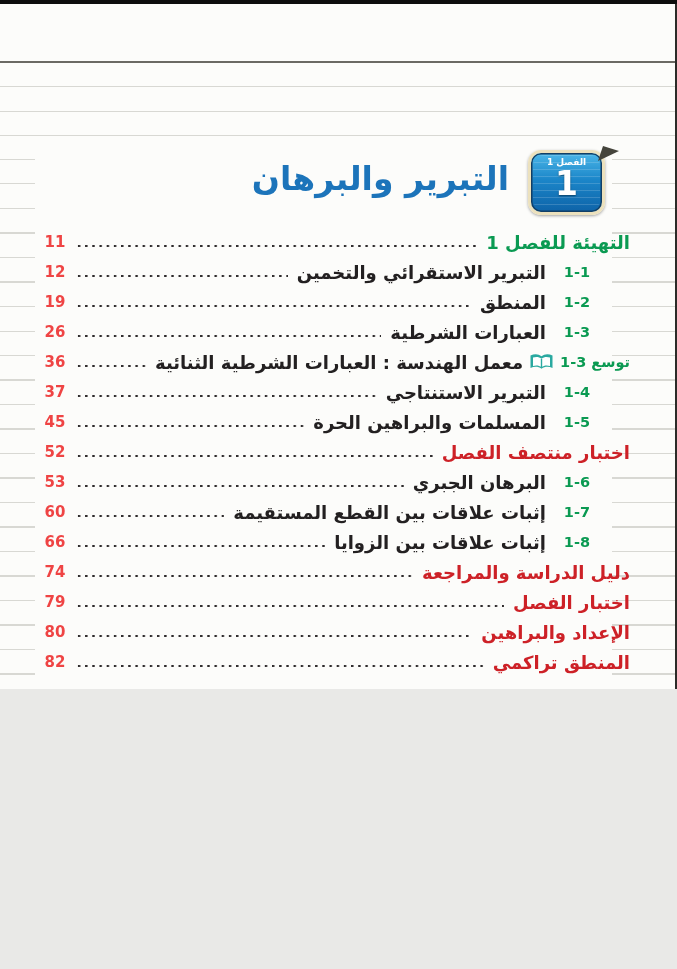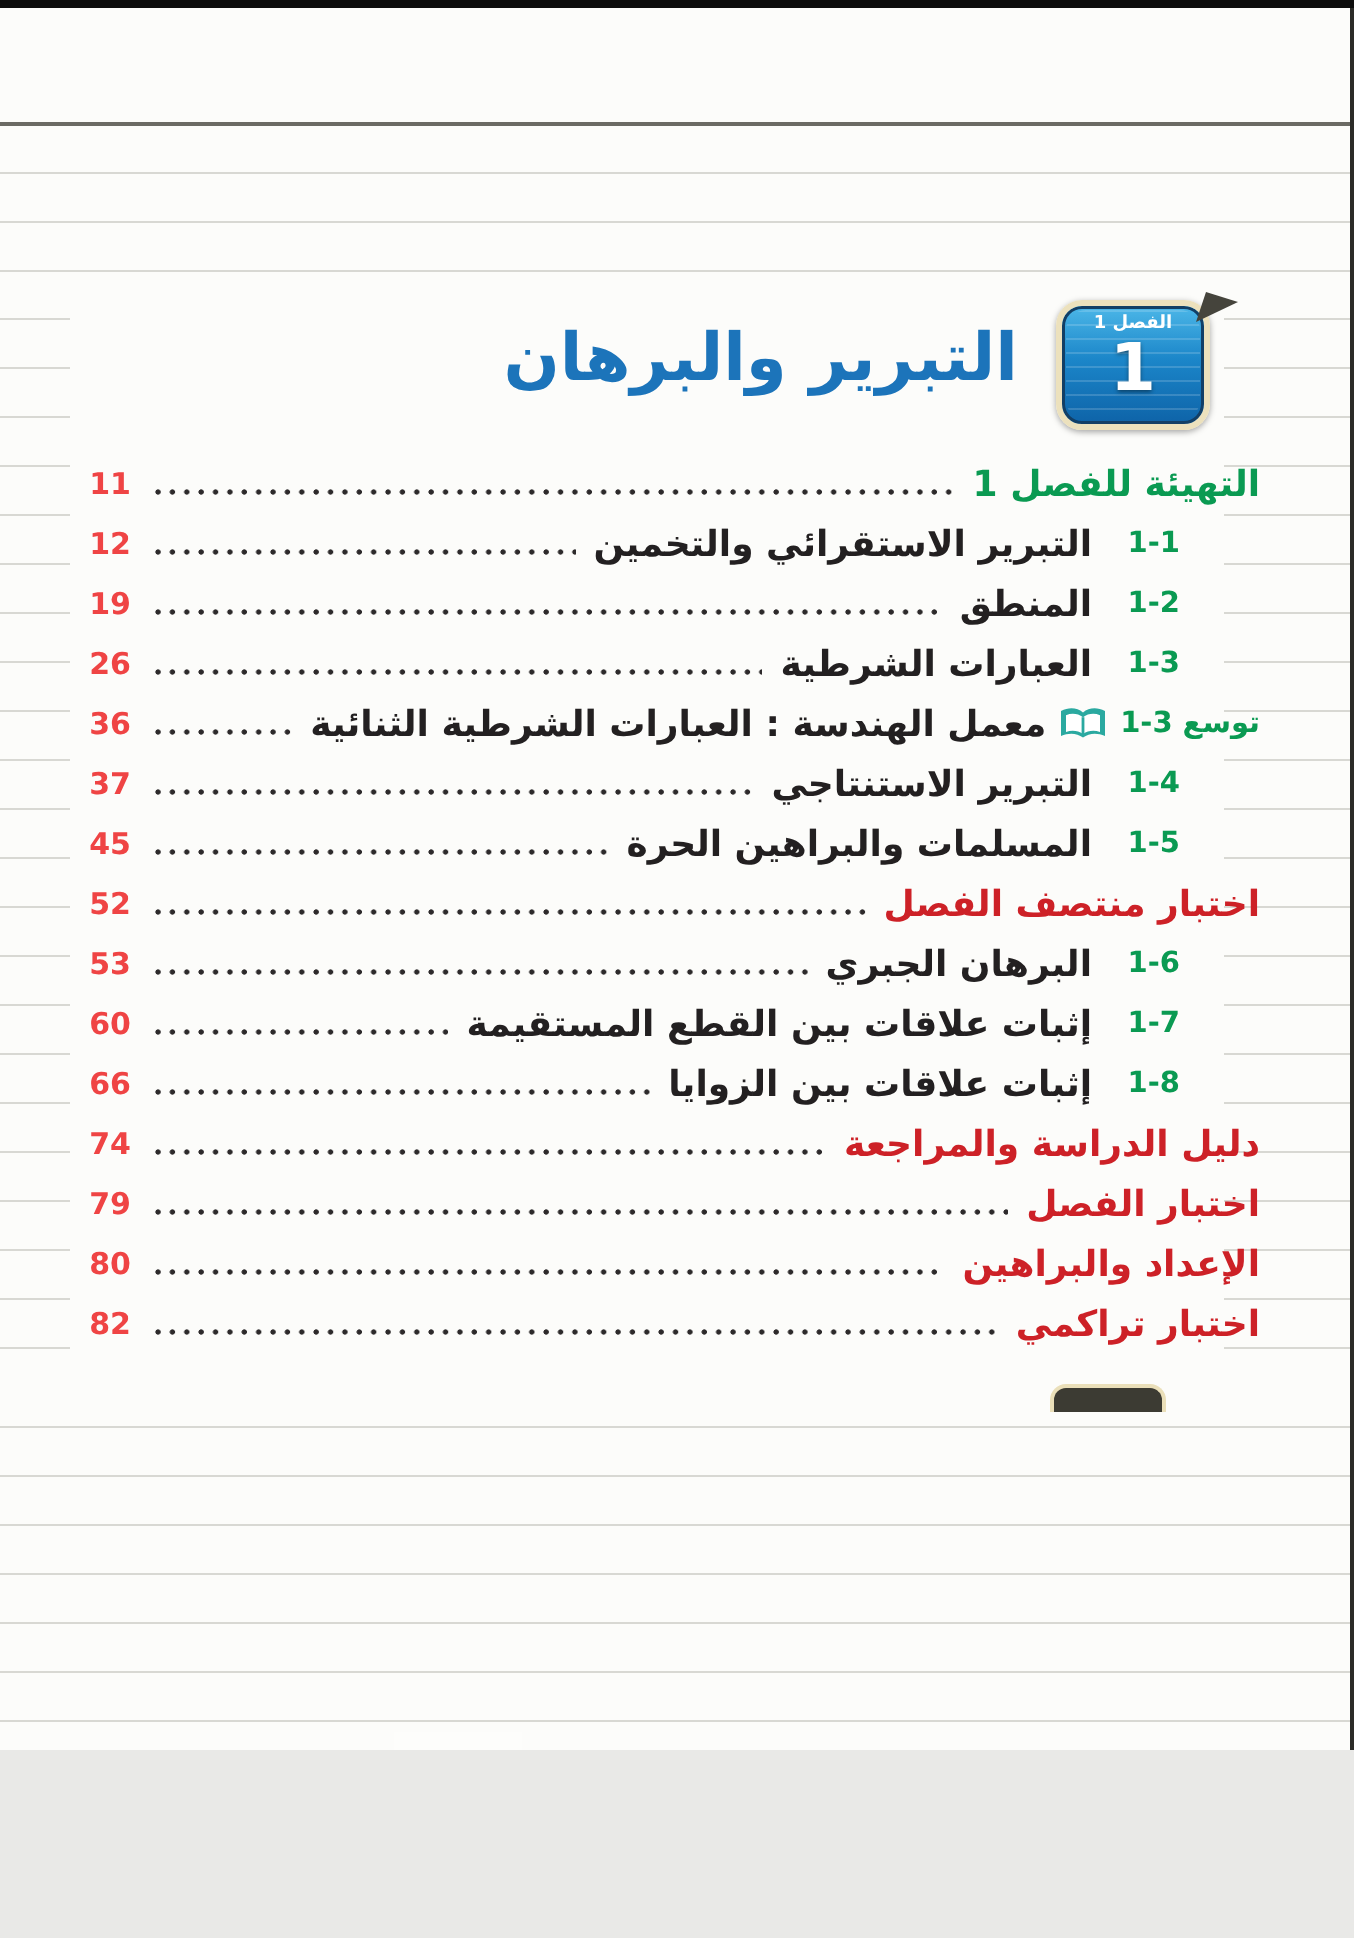--- a/index.html
+++ b/index.html
@@ -1,17 +1,17 @@
 <!DOCTYPE html>
 <html lang="ar"><head>
 <meta charset="utf-8">
 <style>
   html,body{margin:0;padding:0;background:#e9e9e7;}
   .stage{
-    position:relative;width:677px;height:875px;margin:0 auto;
+    position:relative;width:677px;height:689px;margin:0 auto;
     background:#fcfcfa;overflow:hidden;
     font-family:"DejaVu Sans",sans-serif;
     -webkit-font-smoothing:antialiased;
   }
   
   .rl{position:absolute;background-image:repeating-linear-gradient(to bottom,#d8d8d3 0 1px,transparent 1px 24.5px);}
   #rl-top{left:0;top:86px;width:677px;height:52px;}
   #rl-left{left:0;top:159px;width:35px;height:533px;}
   #rl-right{left:612px;top:159px;width:65px;height:533px;}
   #rl-bottom{left:0;top:713px;width:677px;height:237px;}
@@ -196,21 +196,21 @@
         <span class="t red">اختبار الفصل</span>
         <span class="leader"></span>
         <span class="page">79</span>
       </div>
       <div class="row">
         <span class="t red">الإعداد والبراهين</span>
         <span class="leader"></span>
         <span class="page">80</span>
       </div>
       <div class="row">
-        <span class="t red">اختبار تراكمي</span>
+        <span class="t red">المنطق تراكمي</span>
         <span class="leader"></span>
         <span class="page">82</span>
       </div>
     </div>
 
   <div class="badge-stub"></div>
 
   <div class="wm-brand">المناهج السعودية</div>
   <div class="wm-sig">أ/نهلة</div>
   <svg class="mascot" width="36" height="48">

